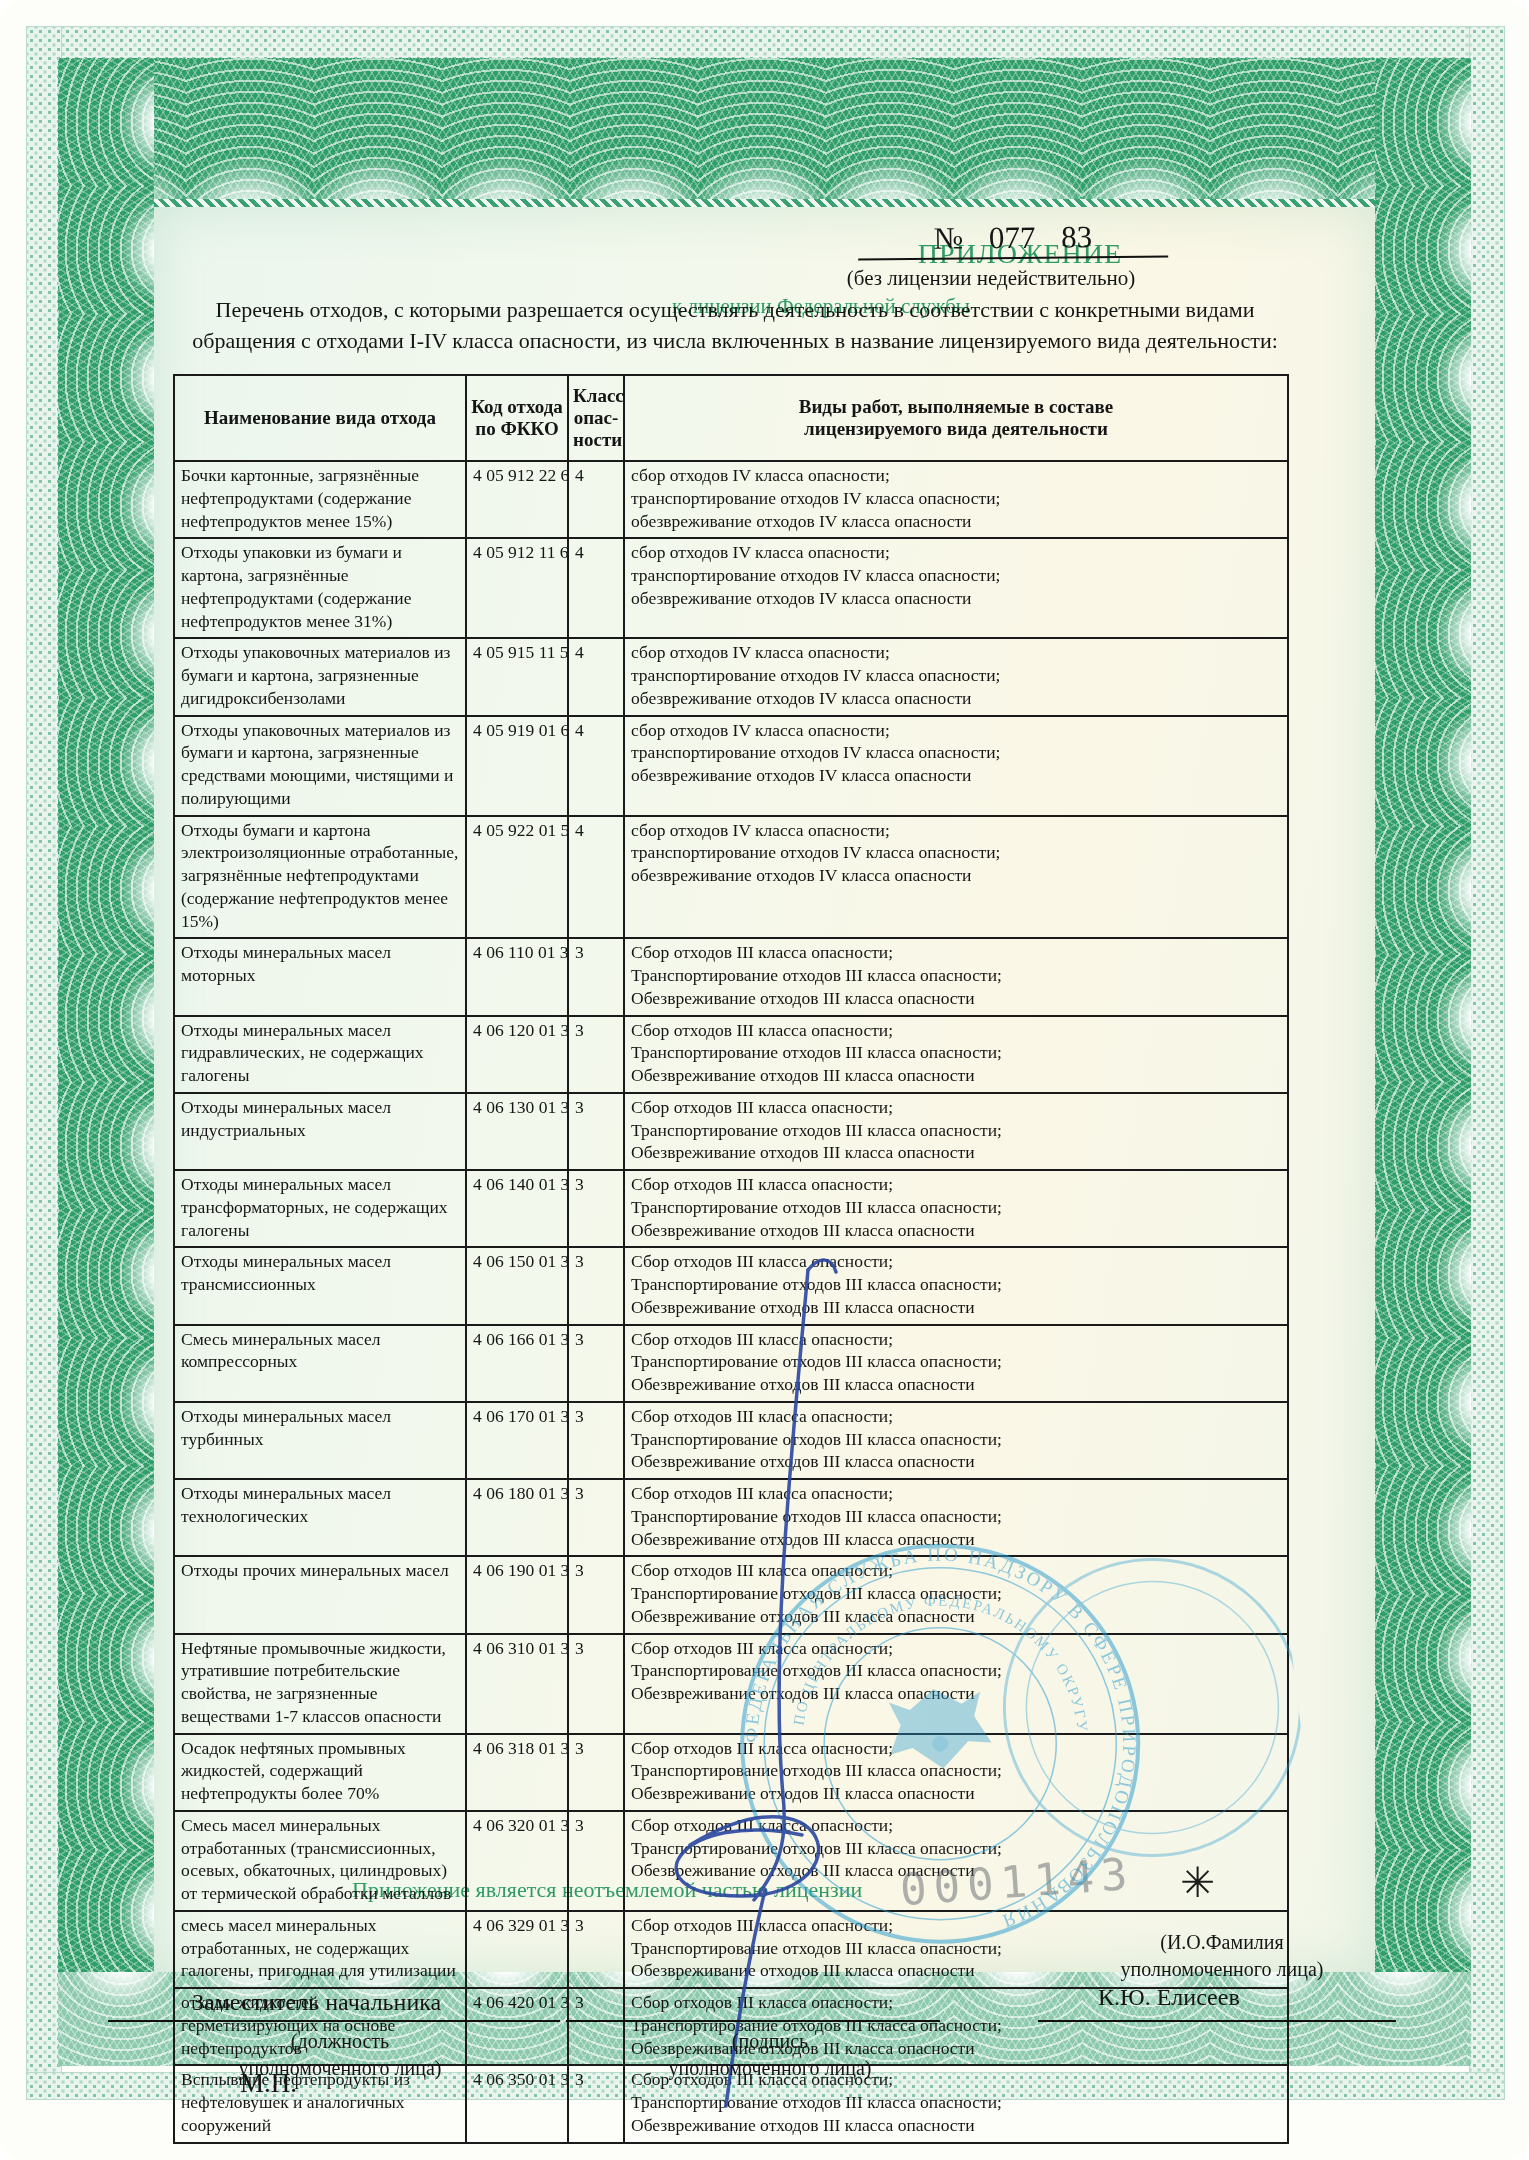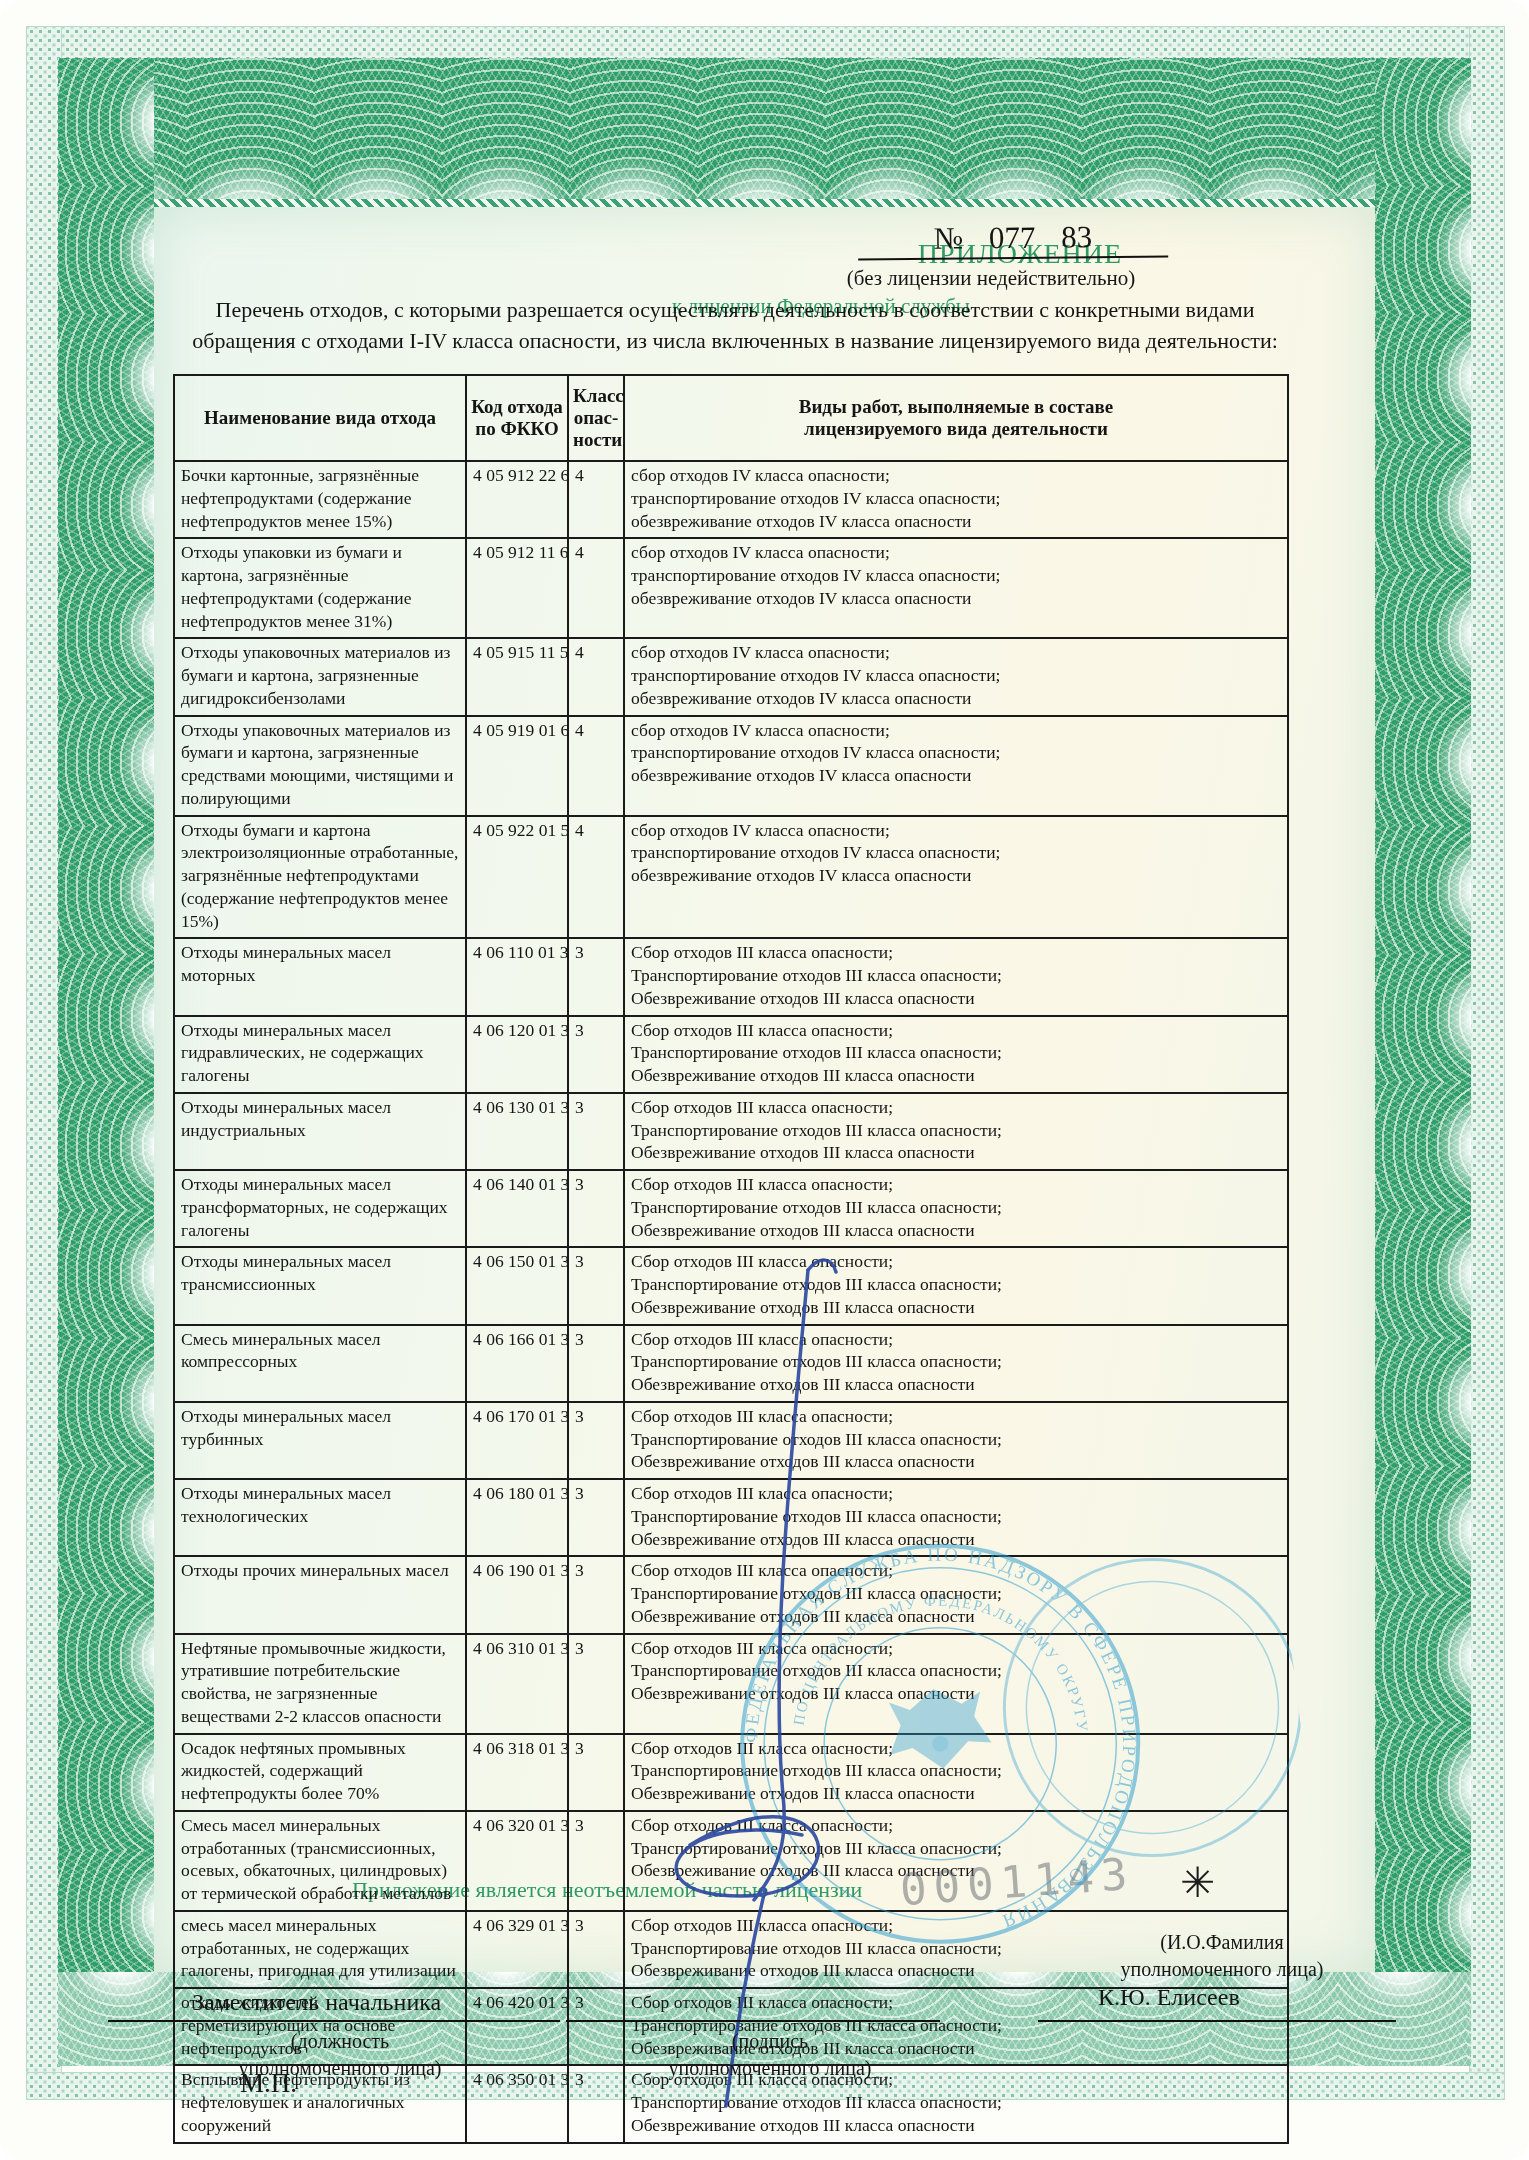--- a/index.html
+++ b/index.html
@@ -263,21 +263,21 @@
     <tr>
       <td class="c-name">Отходы прочих минеральных масел</td>
       <td class="c-code">4 06 190 01 31 3</td>
       <td class="c-class">3</td>
       <td class="c-works pre">Сбор отходов III класса опасности;
 Транспортирование отходов III класса опасности;
 Обезвреживание отходов III класса опасности</td>
     </tr>
 
     <tr>
-      <td class="c-name">Нефтяные промывочные жидкости, утратившие потребительские свойства, не загрязненные веществами 2-2 классов опасности</td>
+      <td class="c-name">Нефтяные промывочные жидкости, утратившие потребительские свойства, не загрязненные веществами 1-7 классов опасности</td>
       <td class="c-code">4 06 310 01 31 3</td>
       <td class="c-class">3</td>
       <td class="c-works pre">Сбор отходов III класса опасности;
 Транспортирование отходов III класса опасности;
 Обезвреживание отходов III класса опасности</td>
     </tr>
 
     <tr>
       <td class="c-name">Осадок нефтяных промывных жидкостей, содержащий нефтепродукты более 70%</td>
       <td class="c-code">4 06 318 01 32 3</td>

